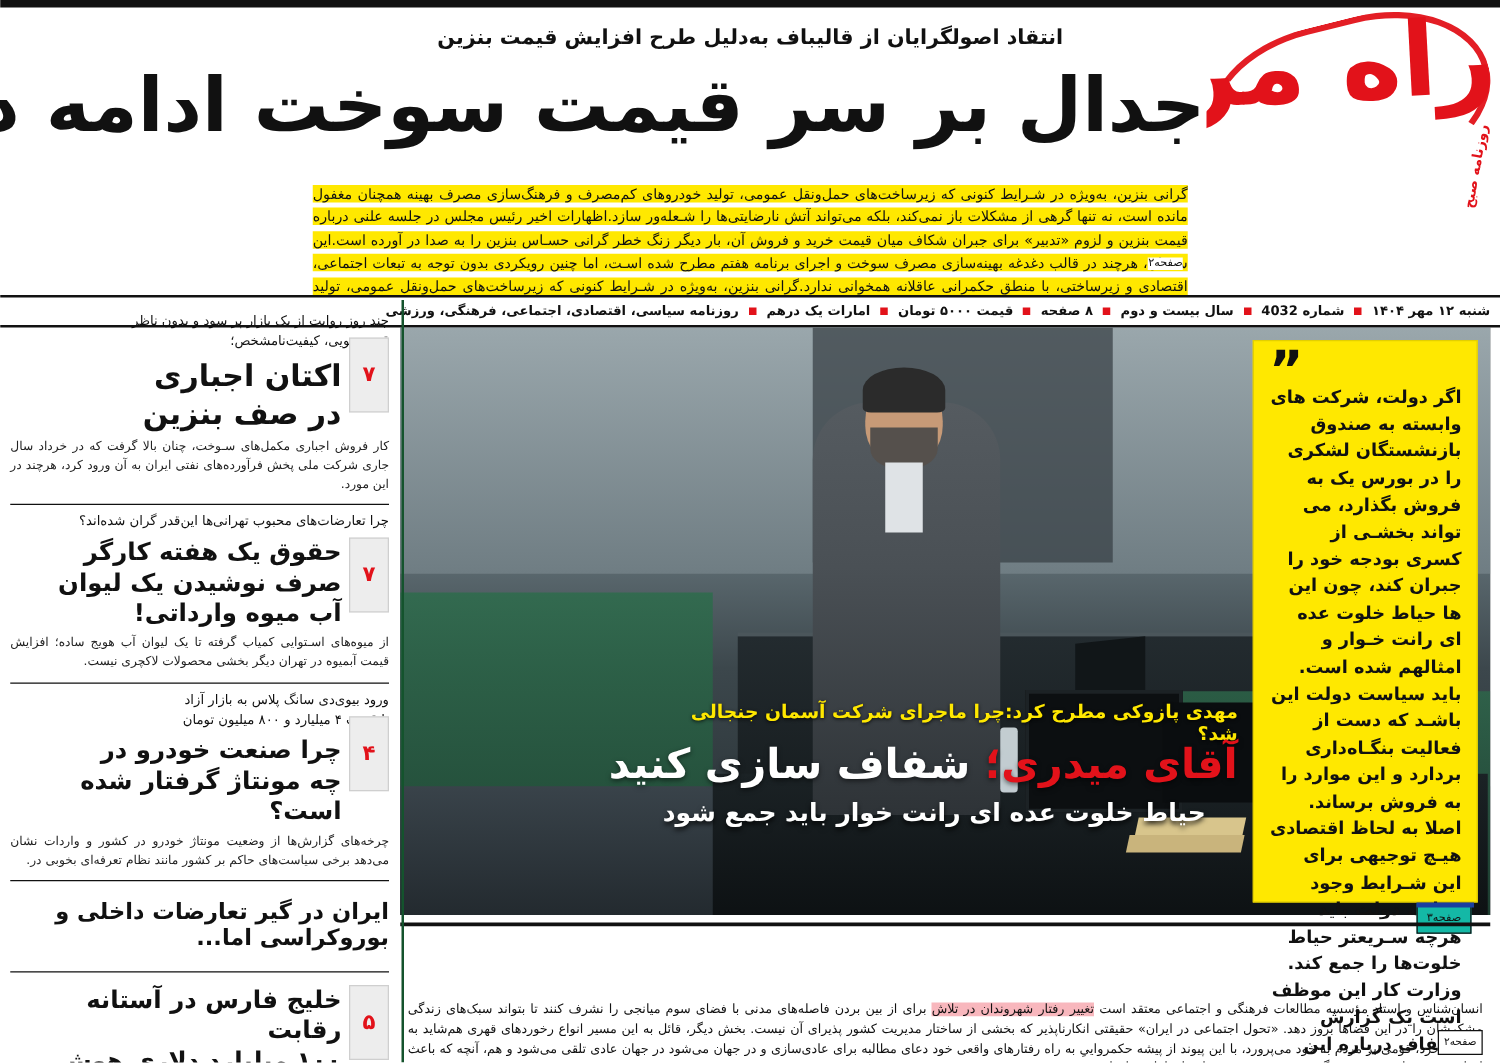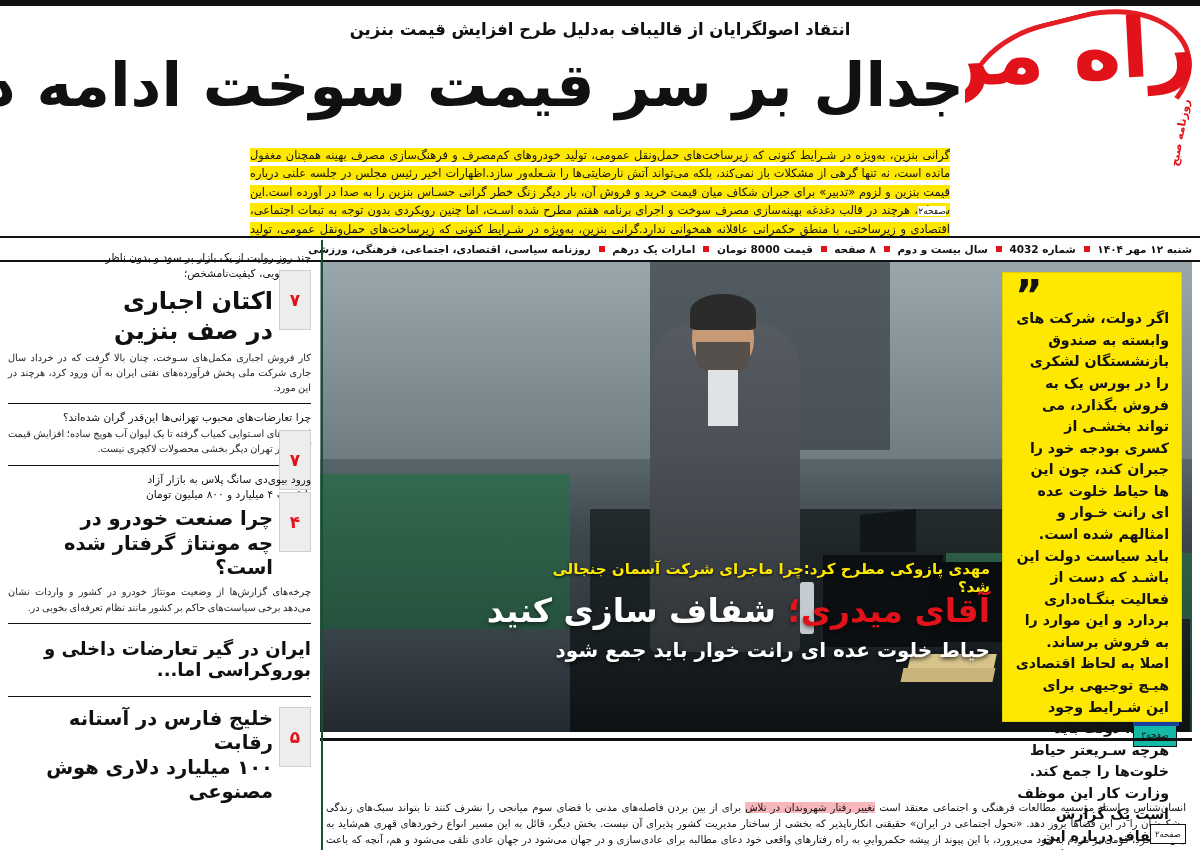--- a/index.html
+++ b/index.html
@@ -134,21 +134,21 @@
   }
   .cap-big{
     position:absolute;top:590px;right:210px;width:460px;
     text-align:right;font-size:33px;font-weight:bold;color:#e2121a;
     line-height:1.25;text-shadow:0 2px 4px rgba(0,0,0,.55);
     white-space:nowrap;
   }
   .cap-big .w{color:#fff;}
   .cap-sub{
     position:absolute;top:638px;right:210px;width:460px;
-    text-align:right;font-size:20px;font-weight:bold;color:#fff;
+    text-align:left;font-size:20px;font-weight:bold;color:#fff;
     text-shadow:0 2px 4px rgba(0,0,0,.8);
   }
 
   
   .bottom-rule{position:absolute;top:738px;right:8px;width:872px;height:3px;background:#111;}
   .bot-head{
     position:absolute;top:746px;right:8px;width:872px;
     text-align:center;font-size:36px;font-weight:bold;color:#111;
     white-space:nowrap;
   }
@@ -166,21 +166,21 @@
   
   .sidebar{
     position:absolute;top:240px;left:0;width:323px;height:610px;
     border-right:2px solid #14532d;box-sizing:border-box;padding:4px 10px 0 8px;
   }
   .sb-item{position:relative;padding:6px 0 8px 0;border-bottom:1px solid #111;}
   .sb-item.nob{border-bottom:none;}
   .sb-over{font-size:10.6px;line-height:1.5;color:#111;text-align:right;}
   .sb-title{font-size:24px;font-weight:bold;line-height:1.25;color:#111;text-align:right;margin:4px 0 4px;}
   .sb-title.sm{font-size:19.5px;}
-  .sb-body{font-size:9.8px;line-height:1.55;color:#222;text-align:justify;font-family:Liberation Serif, serif;}
+  .sb-body{font-size:9.8px;line-height:1.55;color:#222;text-align:justify;}
   .sb-page{
     position:absolute;right:0;top:26px;width:30px;height:58px;
     background:#ededed;border:1px solid #cfcfcf;
     display:flex;align-items:center;justify-content:center;
     font-size:17px;font-weight:bold;color:#e2121a;
   }
   .sb-ind{padding-right:38px;}
   .sb-oneline{font-size:18px;font-weight:bold;text-align:right;padding:8px 0;}
 </style>
 </head>
@@ -210,21 +210,21 @@
   <div class="strip">
     <div class="strip-inner">
       <span>شنبه ۱۲ مهر ۱۴۰۴</span>
       <span class="sq"></span>
       <span>شماره 4032</span>
       <span class="sq"></span>
       <span>سال بیست و دوم</span>
       <span class="sq"></span>
       <span>۸ صفحه</span>
       <span class="sq"></span>
-      <span>قیمت 8000 تومان</span>
+      <span>قیمت ۵۰۰۰ تومان</span>
       <span class="sq"></span>
       <span>امارات یک درهم</span>
       <span class="sq"></span>
       <span>روزنامه سیاسی، اقتصادی، اجتماعی، فرهنگی، ورزشی</span>
     </div>
   </div>
 
   <div class="photoblock">
     <div class="photo">
       <div class="ph-wall"></div>
@@ -279,20 +279,25 @@
       <div class="sb-ind">
         <div class="sb-title" style="white-space:pre-line">اکتان اجباری
 در صف بنزین</div>
       </div>
       <div class="sb-body">کار فروش اجباری مکمل‌های سـوخت، چنان بالا گرفت که در خرداد سال جاری شرکت ملی پخش فرآورده‌های نفتی ایران به آن ورود کرد، هرچند در این مورد.</div>
     </div>
 
     <div class="sb-item">
       <div class="sb-over" style="white-space:pre-line">چرا تعارضات‌های محبوب تهرانی‌ها این‌قدر گران شده‌اند؟</div>
       <div class="sb-page">۷</div>
+      <div class="sb-ind">
+        <div class="sb-title sm" style="white-space:pre-line">حقوق یک هفته کارگر
+صرف نوشیدن یک لیوان
+آب میوه وارداتی!</div>
+      </div>
       <div class="sb-body">از میوه‌های اسـتوایی کمیاب گرفته تا یک لیوان آب هویج ساده؛ افزایش قیمت آبمیوه در تهران دیگر بخشی محصولات لاکچری نیست.</div>
     </div>
 
     <div class="sb-item">
       <div class="sb-over" style="white-space:pre-line">ورود بیوی‌دی سانگ پلاس به بازار آزاد
 با قیمت ۴ میلیارد و ۸۰۰ میلیون تومان</div>
       <div class="sb-page">۴</div>
       <div class="sb-ind">
         <div class="sb-title sm" style="white-space:pre-line">چرا صنعت خودرو در
 چه مونتاژ گرفتار شده است؟</div>

